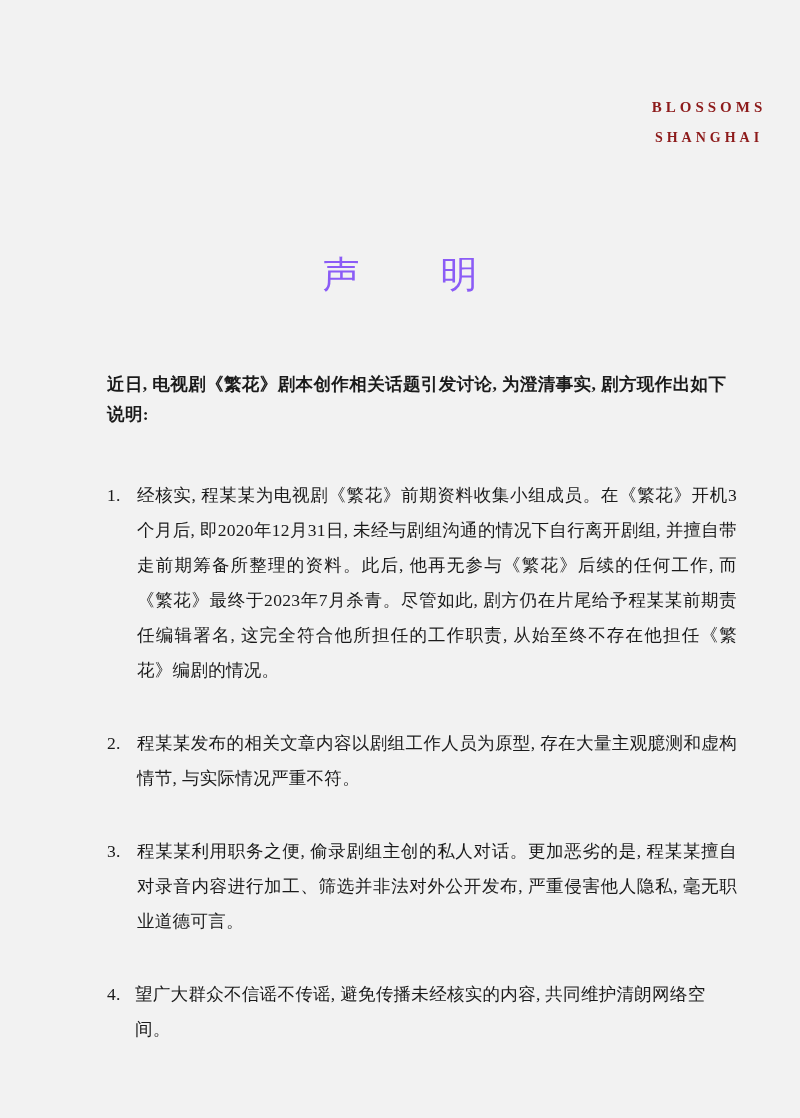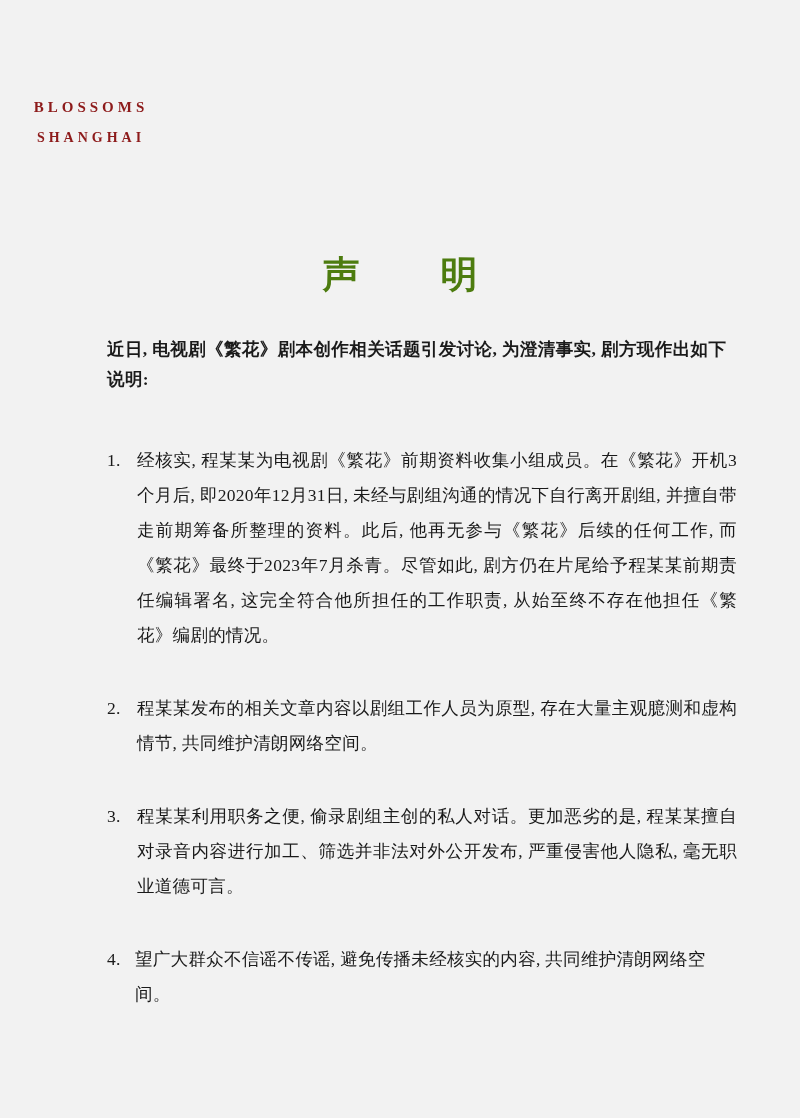--- a/index.html
+++ b/index.html
@@ -21,21 +21,21 @@
     background: #f2f2f2;
     box-sizing: border-box;
   }
 
   
   .logo-wrap {
     width: 100%;
     padding-top: 42px;
     display: flex;
     flex-direction: column;
-    align-items: flex-start;
+    align-items: flex-end;
     justify-content: flex-start;
   }
   .logo {
     position: relative;
     width: 182px;
     height: 160px;
     display: flex;
     flex-direction: column;
     align-items: center;
     justify-content: center;
@@ -89,35 +89,35 @@
     line-height: 1;
     margin-top: 14px;
     font-weight: 600;
   }
 
   
   .doc-title {
     margin-top: 48px;
     text-align: center;
     font-size: 37px;
-    font-weight: 700;
+    font-weight: 400;
     letter-spacing: 22px;
     text-indent: 22px;
-    color: #4d7c0f;
+    color: #8b5cf6;
     font-family: "Liberation Serif", "DejaVu Serif", serif;
   }
 
   
   .content {
     margin: 0 auto;
     width: 690px;
     padding: 0 0 0 0;
   }
   .lede {
-    margin-top: 35px;
+    margin-top: 70px;
     font-size: 17.5px;
     font-weight: 700;
     line-height: 1.7;
     letter-spacing: 0.4px;
     padding-left: 52px;
     padding-right: 10px;
   }
   ol.items {
     list-style: none;
     margin: 0;
@@ -170,21 +170,21 @@
 
     <p class="lede">近日, 电视剧《繁花》剧本创作相关话题引发讨论, 为澄清事实, 剧方现作出如下说明:</p>
 
     <ol class="items">
       <li>
         <span class="num">1.</span>
         <span>经核实, 程某某为电视剧《繁花》前期资料收集小组成员。在《繁花》开机3个月后, 即2020年12月31日, 未经与剧组沟通的情况下自行离开剧组, 并擅自带走前期筹备所整理的资料。此后, 他再无参与《繁花》后续的任何工作, 而《繁花》最终于2023年7月杀青。尽管如此, 剧方仍在片尾给予程某某前期责任编辑署名, 这完全符合他所担任的工作职责, 从始至终不存在他担任《繁花》编剧的情况。</span>
       </li>
       <li>
         <span class="num">2.</span>
-        <span>程某某发布的相关文章内容以剧组工作人员为原型, 存在大量主观臆测和虚构情节, 共同维护清朗网络空间。</span>
+        <span>程某某发布的相关文章内容以剧组工作人员为原型, 存在大量主观臆测和虚构情节, 与实际情况严重不符。</span>
       </li>
       <li>
         <span class="num">3.</span>
         <span>程某某利用职务之便, 偷录剧组主创的私人对话。更加恶劣的是, 程某某擅自对录音内容进行加工、筛选并非法对外公开发布, 严重侵害他人隐私, 毫无职业道德可言。</span>
       </li>
       <li>
         <span class="num">4.</span>
       </li>
     </ol>
 

